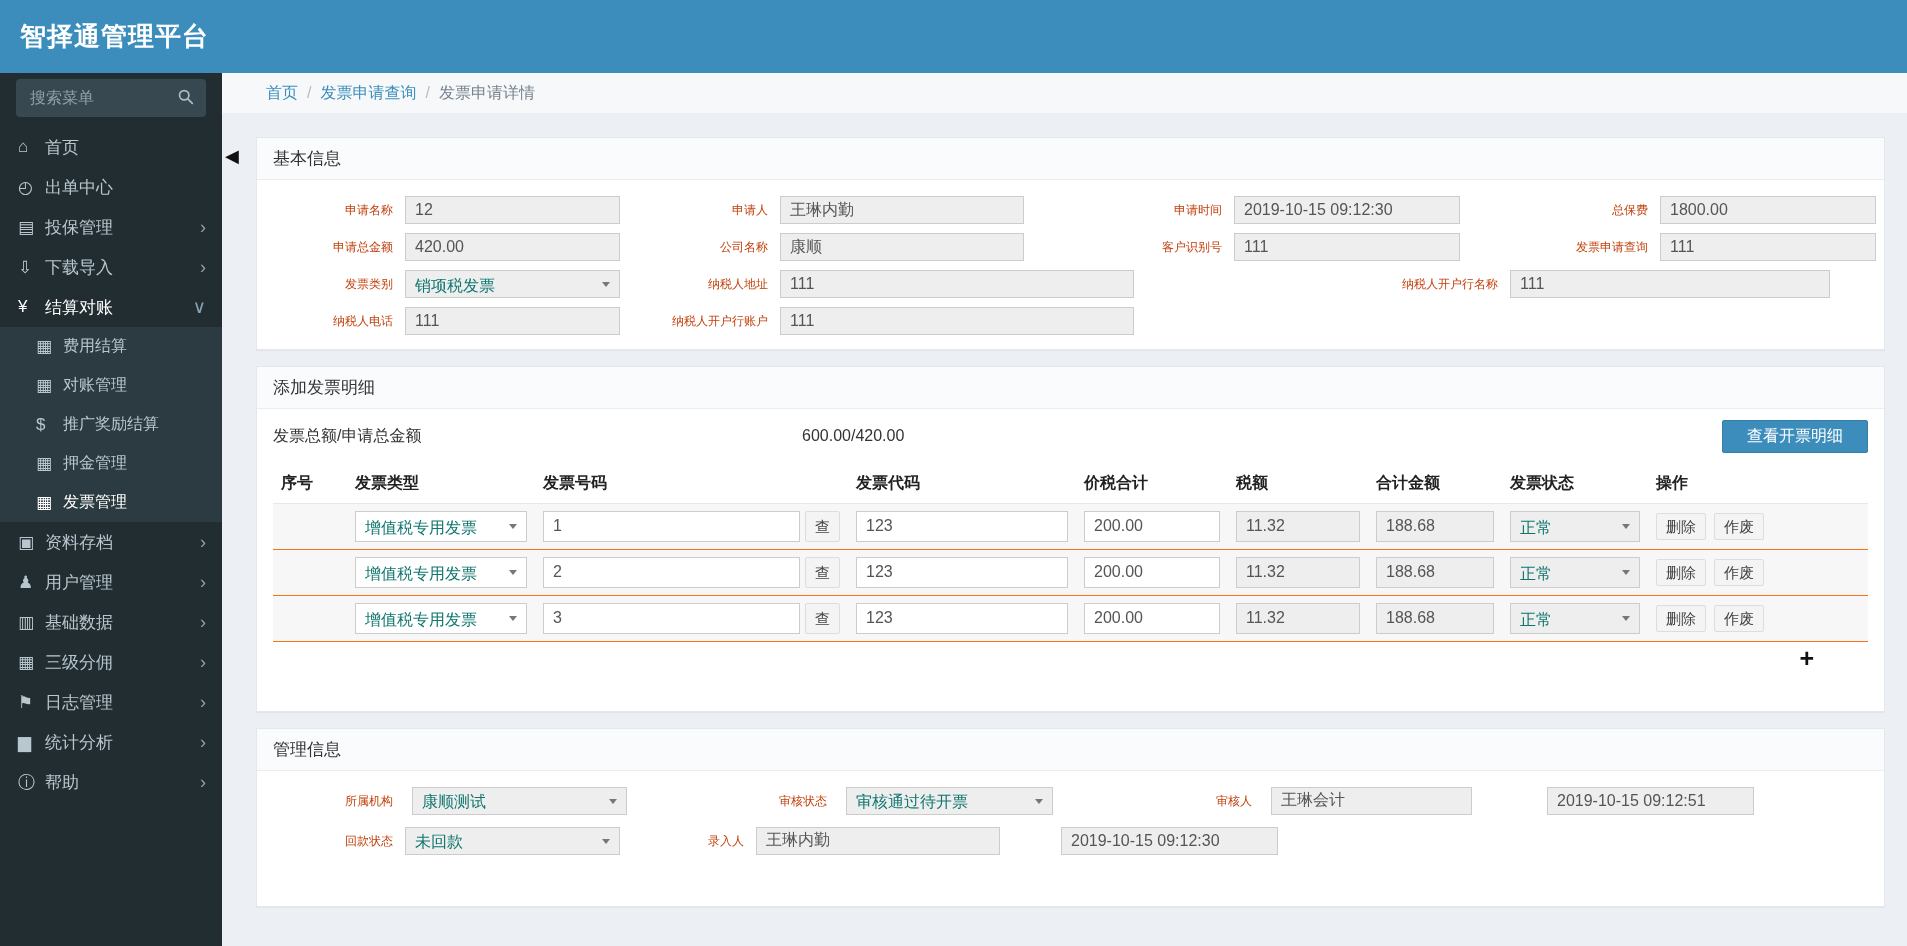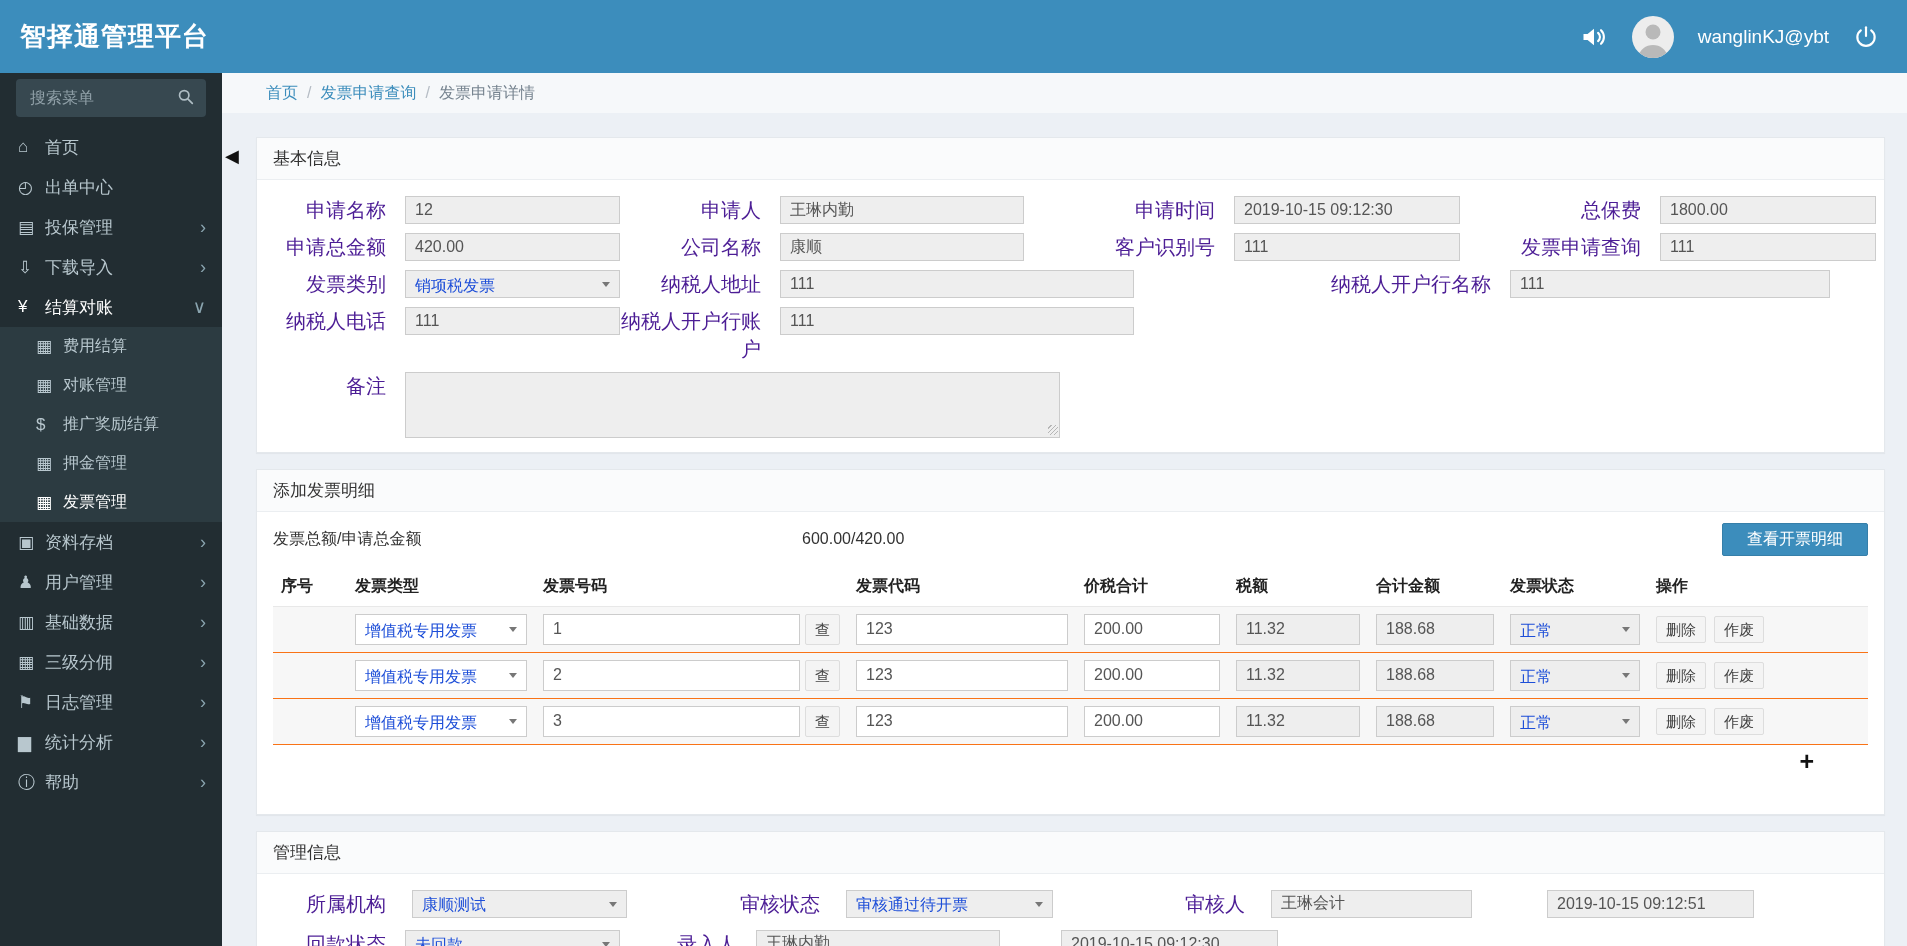--- a/index.html
+++ b/index.html
@@ -48,25 +48,25 @@
   .collapse-handle { position:absolute; left:3px; top:74px; font-size:18px; color:#111; cursor:pointer; line-height:1; }
 
   .content { padding:24px 22px 0 34px; }
   .panel { background:#fff; border:1px solid #e4e8ec; box-shadow:0 1px 1px rgba(0,0,0,0.04); margin-bottom:16px; }
   .panel-header { padding:9px 16px; font-size:17px; color:#333; border-bottom:1px solid #ebeef1; background:#fafbfc; }
   .panel-body { padding:16px 18px 14px; }
 
   
   .frow { display:flex; align-items:flex-start; margin-bottom:9px; }
   .frow:last-child { margin-bottom:0; }
-  .flabel { font-size:20px; color:#4c1d95; line-height:28px; text-align:right; padding-right:19px; flex:none; }
+  .flabel { font-size:12px; color:#c2410c; line-height:28px; text-align:right; padding-right:12px; flex:none; }
   .inp { height:28px; border:1px solid #ccc; background:#eee; color:#555; font-size:16px;
     padding:0 9px; font-family:inherit; flex:none; }
   .selectbox { position:relative; height:28px; border:1px solid #ccc; background:#eee;
-    display:flex; align-items:center; padding:4px 24px 0 9px; color:#1d4ed8; font-size:16px; flex:none; }
+    display:flex; align-items:center; padding:4px 24px 0 9px; color:#0f766e; font-size:16px; flex:none; }
   .selectbox::after { content:""; position:absolute; right:9px; top:50%; margin-top:-2px;
     border-left:4px solid transparent; border-right:4px solid transparent; border-top:5px solid #777; }
   .selectbox.white { background:#fff; }
   .sel-text { white-space:nowrap; overflow:hidden; }
 
   .w-l1{width:130px}.w-i1{width:215px}.w-l2{width:160px}.w-i2{width:244px}
   .w-l3{width:210px}.w-i3{width:226px}.w-l4{width:200px}.w-i4{width:216px}
   .w-iw{width:354px}.w-lbank{width:376px}.w-ibank{width:320px}
 
   .ta-wrap { position:relative; flex:none; }
@@ -109,42 +109,20 @@
   .m-l3{width:204px}.m-i3{width:201px}.m-i4{width:207px;margin-left:68px}
   .m-l2b{width:136px}.m-i2b{width:244px}.m-i4b{width:217px;margin-left:61px}
   .mgmt-row { margin-bottom:12px;gap:7px; }
   .footer-btns { display:flex; justify-content:flex-end; gap:8px; padding:14px 135px 14px 0; }
 </style>
 </head>
 <body>
 
 <header class="topbar">
   <div class="brand">智择通管理平台</div>
-  <div class="top-right">
-    <span class="top-svg">
-      <svg width="28" height="28" viewBox="0 0 24 24" fill="none">
-        <path d="M3 9.5v5h3.5L12 19V5L6.5 9.5H3z" fill="#fff"></path>
-        <path d="M15.5 8.5a4.6 4.6 0 0 1 0 7" stroke="#fff" stroke-width="1.8" stroke-linecap="round"></path>
-        <path d="M18 6.2a8 8 0 0 1 0 11.6" stroke="#fff" stroke-width="1.8" stroke-linecap="round"></path>
-      </svg>
-    </span>
-    <span class="avatar">
-      <svg width="42" height="42" viewBox="0 0 42 42">
-        <circle cx="21" cy="16" r="7.5" fill="#b9b9b9"></circle>
-        <path d="M6 42c1.5-9 8-13 15-13s13.5 4 15 13z" fill="#b9b9b9"></path>
-      </svg>
-    </span>
-    <span class="username">wanglinKJ@ybt</span>
-    <span class="top-svg">
-      <svg width="26" height="26" viewBox="0 0 24 24" fill="none">
-        <path d="M12 3v8" stroke="#fff" stroke-width="2" stroke-linecap="round"></path>
-        <path d="M7.2 5.8a8 8 0 1 0 9.6 0" stroke="#fff" stroke-width="2" stroke-linecap="round"></path>
-      </svg>
-    </span>
-  </div>
 </header>
 
 <nav class="sidebar">
   <div class="search-wrap">
     <input class="search-input" placeholder="搜索菜单" style="">
     <button class="search-btn">
       <span>
         <svg width="17" height="17" viewBox="0 0 20 20" fill="none">
           <circle cx="8.5" cy="8.5" r="5.5" stroke="#aebdc4" stroke-width="2"></circle>
           <path d="M13 13l5 5" stroke="#aebdc4" stroke-width="2" stroke-linecap="round"></path>
@@ -281,27 +259,20 @@
           <span class="flabel w-l2">纳税人地址</span>
           <input class="inp w-iw" value="111" style="">
           <span class="flabel w-lbank">纳税人开户行名称</span>
           <input class="inp w-ibank" value="111" style="">
         </div>
         <div class="frow">
           <span class="flabel w-l1">纳税人电话</span>
           <input class="inp w-i1" value="111" style="">
           <span class="flabel w-l2">纳税人开户行账户</span>
           <input class="inp w-iw" value="111" style="">
-        </div>
-        <div class="frow">
-          <span class="flabel w-l1">备注</span>
-          <span class="ta-wrap">
-            <textarea class="ta" style=""></textarea>
-            <span class="ta-grip"></span>
-          </span>
         </div>
       </div>
     </section>
 
     <section class="panel">
       <div class="panel-header">添加发票明细</div>
       <div class="detail-summary">
         <span class="ds-label">发票总额/申请总金额</span>
         <span class="ds-value">600.00/420.00</span>
         <button class="btn btn-primary view-btn">查看开票明细</button>

